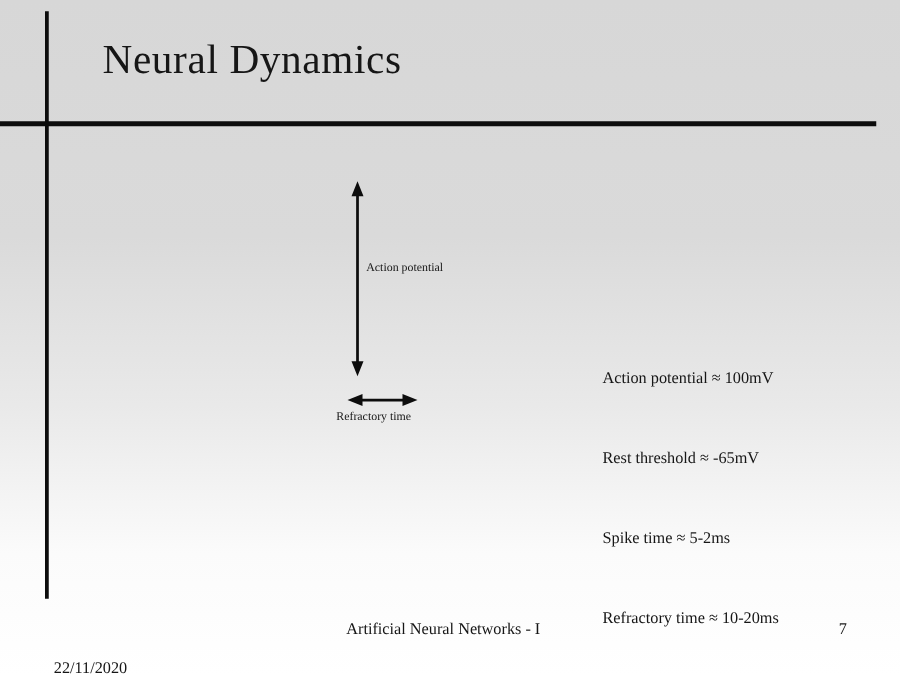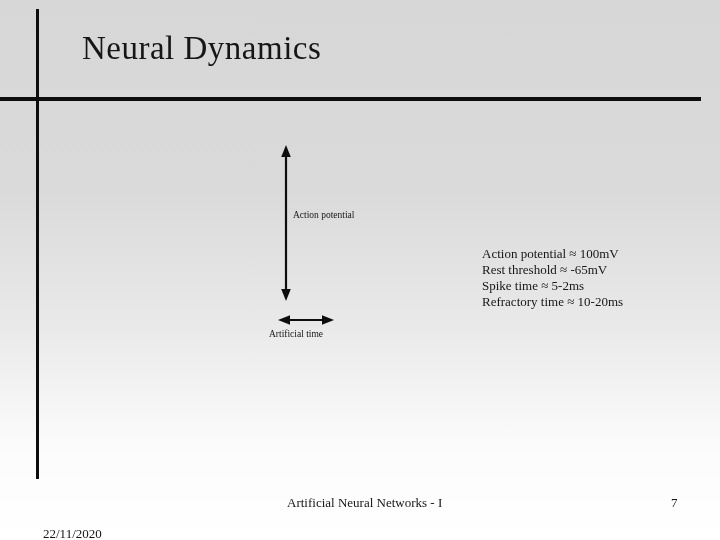--- a/index.html
+++ b/index.html
@@ -73,29 +73,30 @@
     position: absolute;
     left: 482px;
     top: 246px;
     font-size: 13px;
     line-height: 16px;
     color: #161616;
   }
   .facts-block .fact-line {
     display: block;
     white-space: nowrap;
+    margin-top: 48px;
   }
   .footer-text {
     position: absolute;
     font-size: 13px;
     color: #161616;
     white-space: nowrap;
   }
   .footer-date   { left: 43px;  top: 495px; margin-top: 31px; }
-  .footer-course { left: 287px; top: 495px; }
+  .footer-course { left: 277px; top: 495px; }
   .footer-page   { left: 671px; top: 495px; }
 </style>
 </head>
 <body>
 
 <div class="slide">
 
   <div class="v-rule"></div>
   <div class="h-rule"></div>
 
@@ -108,21 +109,21 @@
   </svg>
 
   <svg class="arrow-svg arrow-horizontal" width="60" height="16" viewBox="0 0 60 16">
     <line x1="9" y1="8" x2="51" y2="8" stroke="#0d0d0d" stroke-width="2.2"></line>
     <polygon points="2,8 14,3.2 14,12.8" fill="#0d0d0d"></polygon>
     <polygon points="58,8 46,3.2 46,12.8" fill="#0d0d0d"></polygon>
   </svg>
 
   <span class="diagram-label label-action-potential">Action potential</span>
 
-  <span class="diagram-label label-refractory-time">Artificial time</span>
+  <span class="diagram-label label-refractory-time">Refractory time</span>
 
   <div class="facts-block">
     <span class="fact-line">Action potential ≈ 100mV</span>
     <span class="fact-line">Rest threshold ≈ -65mV</span>
     <span class="fact-line">Spike time ≈ 5-2ms</span>
     <span class="fact-line">Refractory time ≈ 10-20ms</span>
   </div>
 
   <span class="footer-text footer-date">22/11/2020</span>
 

